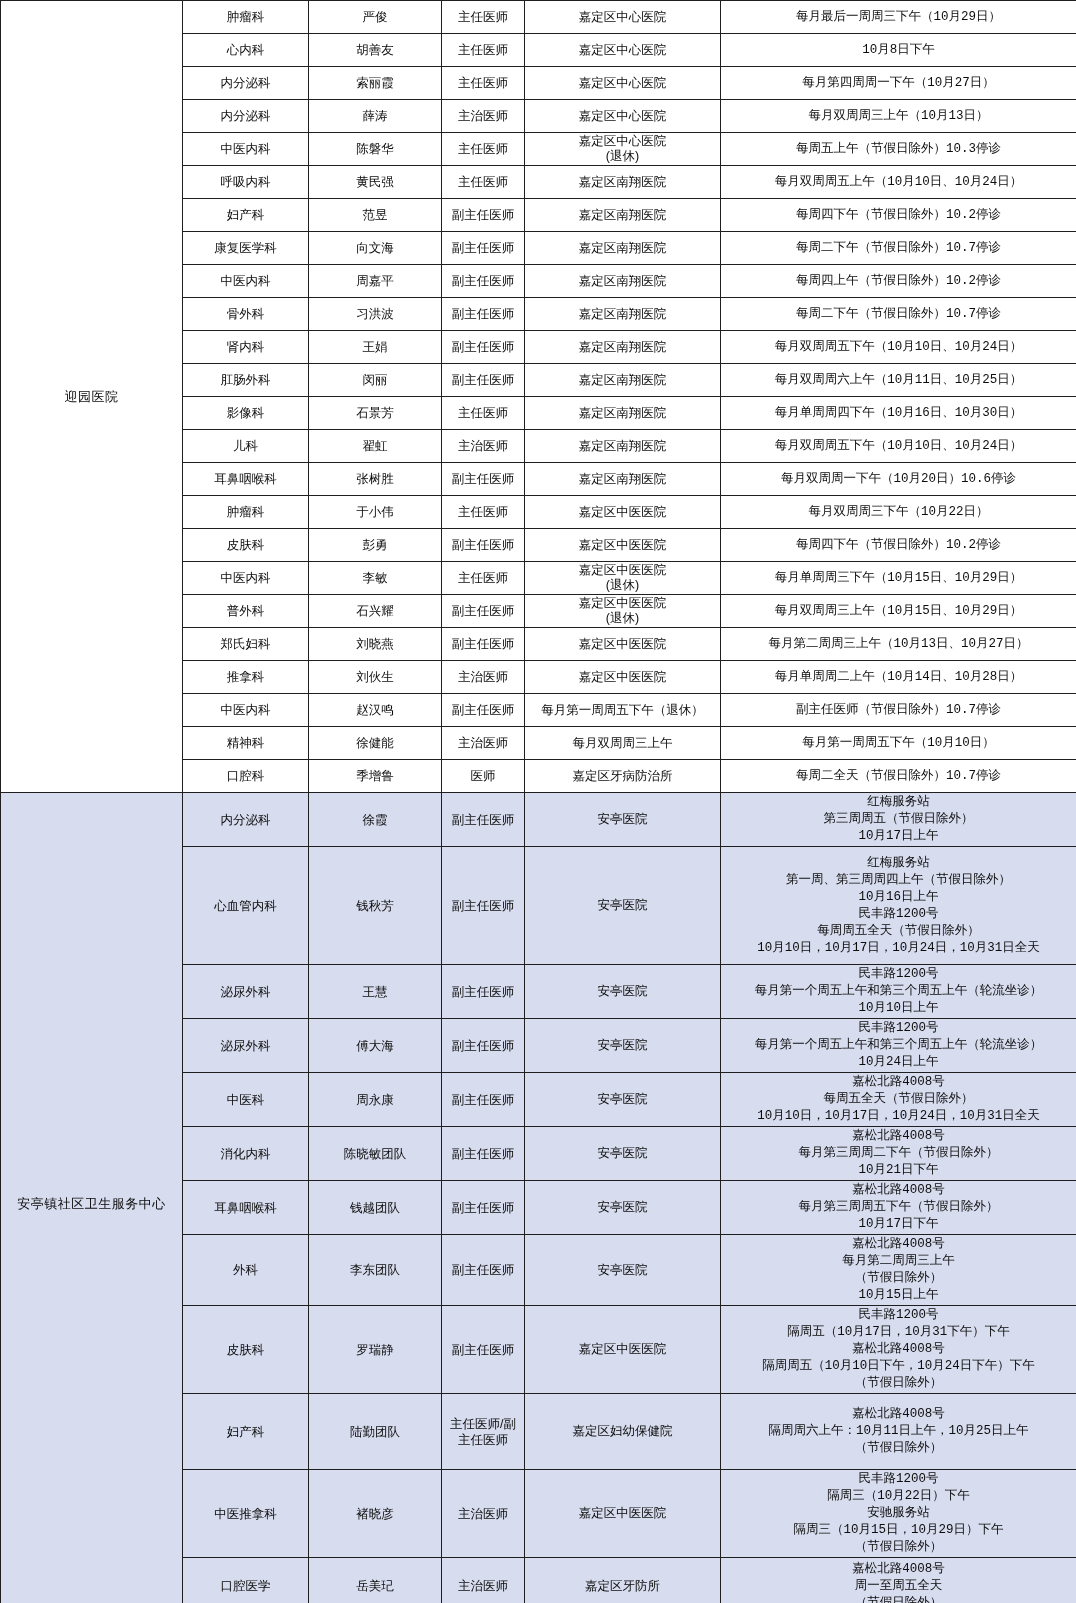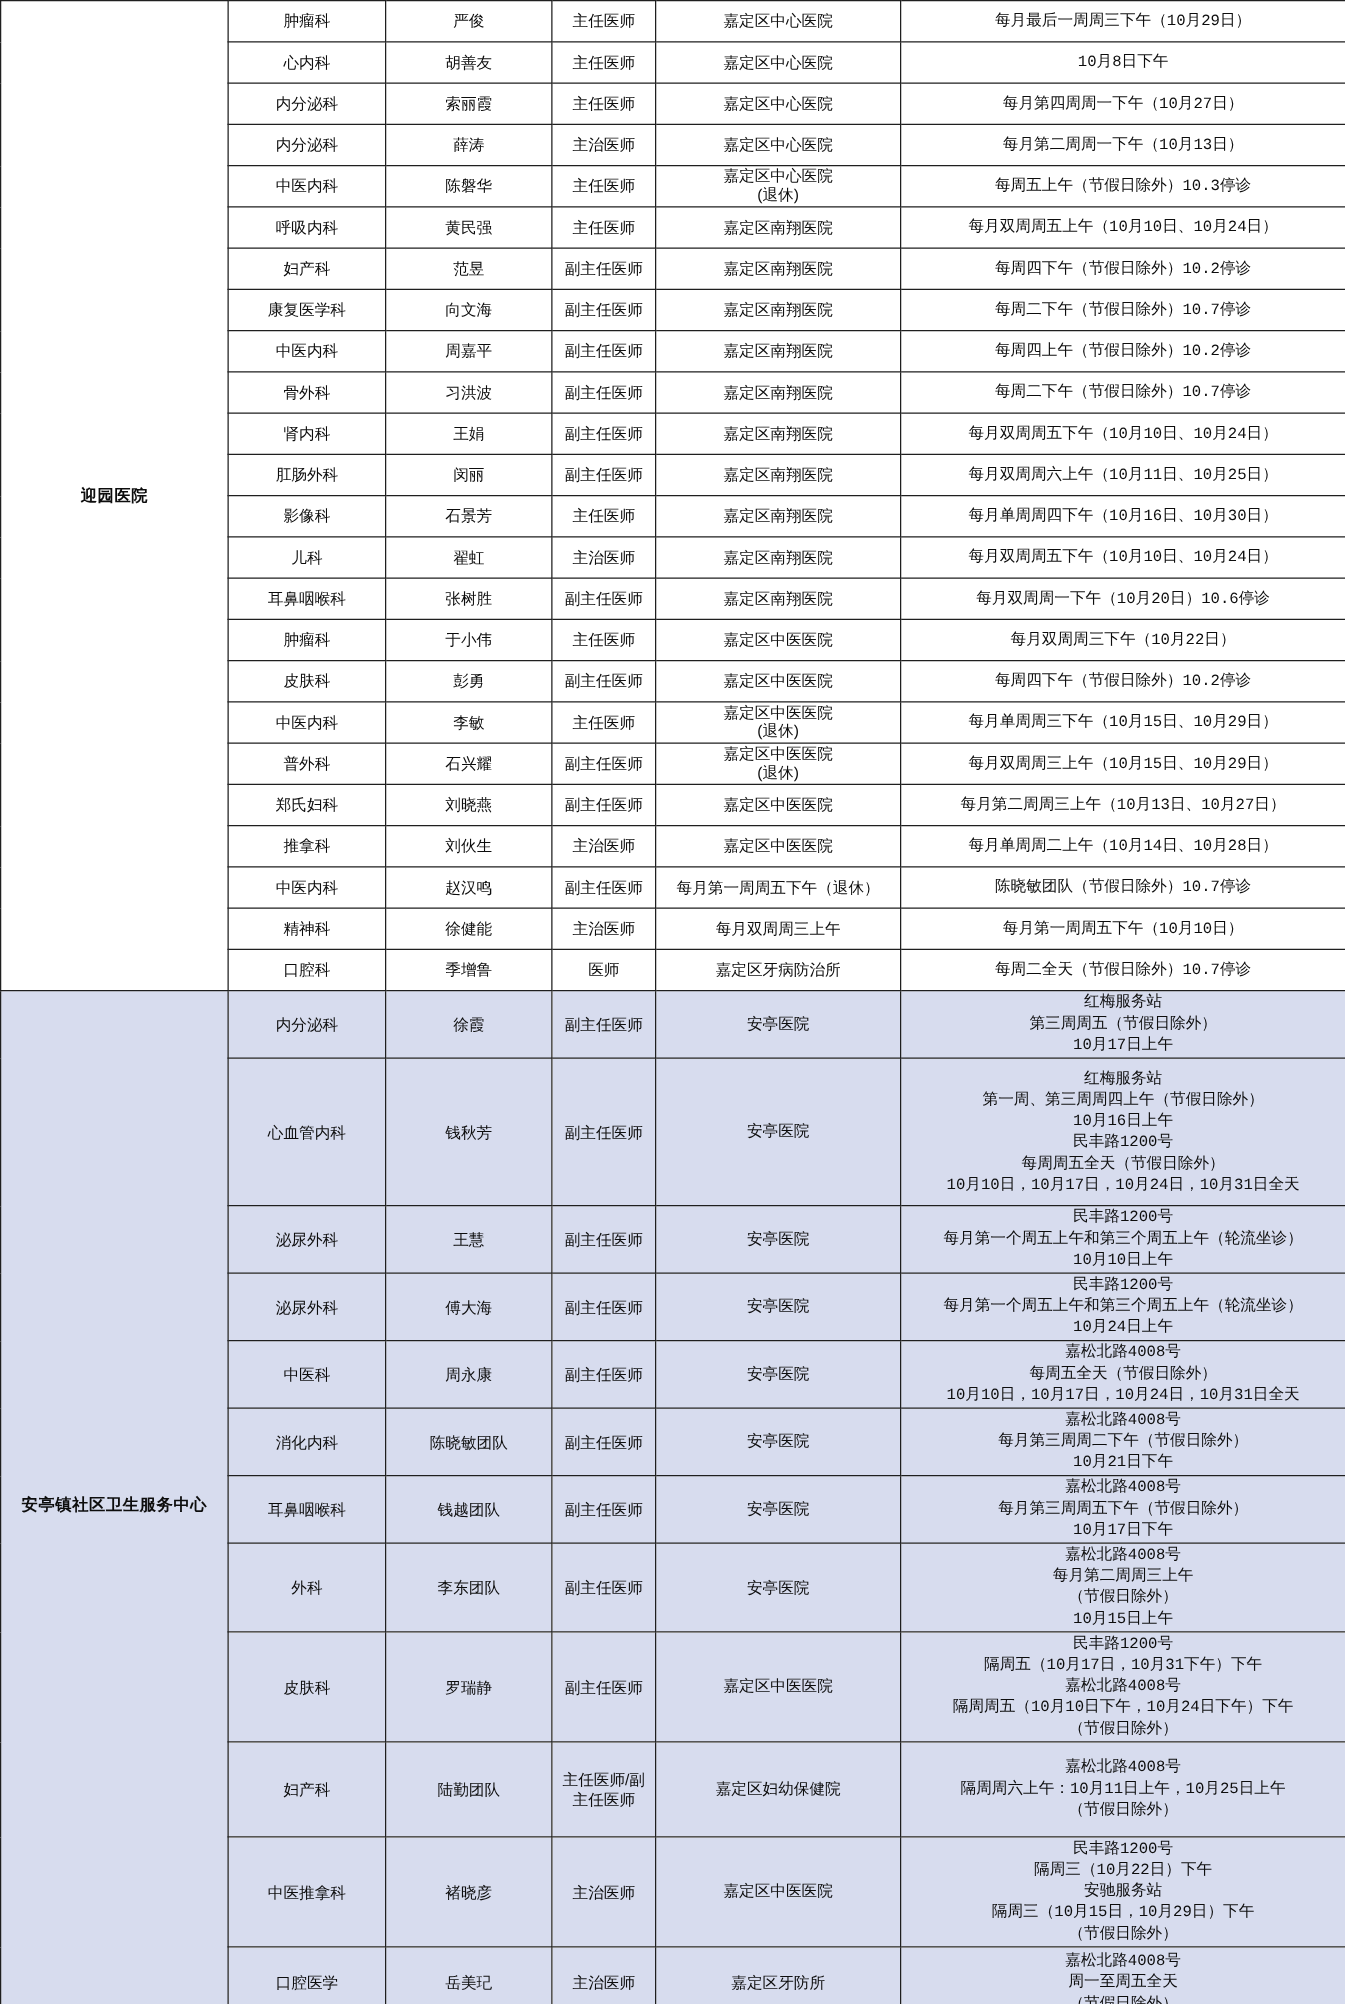--- a/index.html
+++ b/index.html
@@ -13,21 +13,21 @@
     color:#0d0d0d;
     padding:1px 3px;
     line-height:16px;
     white-space:pre-line;
     overflow:hidden;
     word-break:break-all;
   }
   tr.sec1{height:33px;}
   tr.sec1 td{background:#ffffff;}
   tr.sec2 td{background:#d7dcee;}
-  td.group-cell{font-weight:bold;font-size:13px;letter-spacing:0.5px;}
+  td.group-cell{font-weight:normal;font-size:13px;letter-spacing:0.5px;}
   tr.sec1 td.group-cell{background:#ffffff;}
   tr.sec2 td.group-cell{background:#d7dcee;}
   td.cell-hospital{line-height:15px;}
   td.cell-schedule{line-height:17px;font-family:Liberation Mono, monospace;}
 </style>
 </head>
 <body>
 
 <table>
   <colgroup>
@@ -59,21 +59,21 @@
         <td class="cell cell-doctor">索丽霞</td>
         <td class="cell cell-title">主任医师</td>
         <td class="cell cell-hospital">嘉定区中心医院</td>
         <td class="cell cell-schedule">每月第四周周一下午（10月27日）</td>
       </tr>
       <tr class="sec1">
         <td class="cell cell-dept">内分泌科</td>
         <td class="cell cell-doctor">薛涛</td>
         <td class="cell cell-title">主治医师</td>
         <td class="cell cell-hospital">嘉定区中心医院</td>
-        <td class="cell cell-schedule">每月第二周周一下午（10月13日）</td>
+        <td class="cell cell-schedule">每月双周周三上午（10月13日）</td>
       </tr>
       <tr class="sec1">
         <td class="cell cell-dept">中医内科</td>
         <td class="cell cell-doctor">陈磐华</td>
         <td class="cell cell-title">主任医师</td>
         <td class="cell cell-hospital">嘉定区中心医院
 (退休)</td>
         <td class="cell cell-schedule">每周五上午（节假日除外）10.3停诊</td>
       </tr>
       <tr class="sec1">
@@ -188,21 +188,21 @@
         <td class="cell cell-doctor">刘伙生</td>
         <td class="cell cell-title">主治医师</td>
         <td class="cell cell-hospital">嘉定区中医医院</td>
         <td class="cell cell-schedule">每月单周周二上午（10月14日、10月28日）</td>
       </tr>
       <tr class="sec1">
         <td class="cell cell-dept">中医内科</td>
         <td class="cell cell-doctor">赵汉鸣</td>
         <td class="cell cell-title">副主任医师</td>
         <td class="cell cell-hospital">每月第一周周五下午（退休）</td>
-        <td class="cell cell-schedule">陈晓敏团队（节假日除外）10.7停诊</td>
+        <td class="cell cell-schedule">副主任医师（节假日除外）10.7停诊</td>
       </tr>
       <tr class="sec1">
         <td class="cell cell-dept">精神科</td>
         <td class="cell cell-doctor">徐健能</td>
         <td class="cell cell-title">主治医师</td>
         <td class="cell cell-hospital">每月双周周三上午</td>
         <td class="cell cell-schedule">每月第一周周五下午（10月10日）</td>
       </tr>
       <tr class="sec1">
         <td class="cell cell-dept">口腔科</td>

